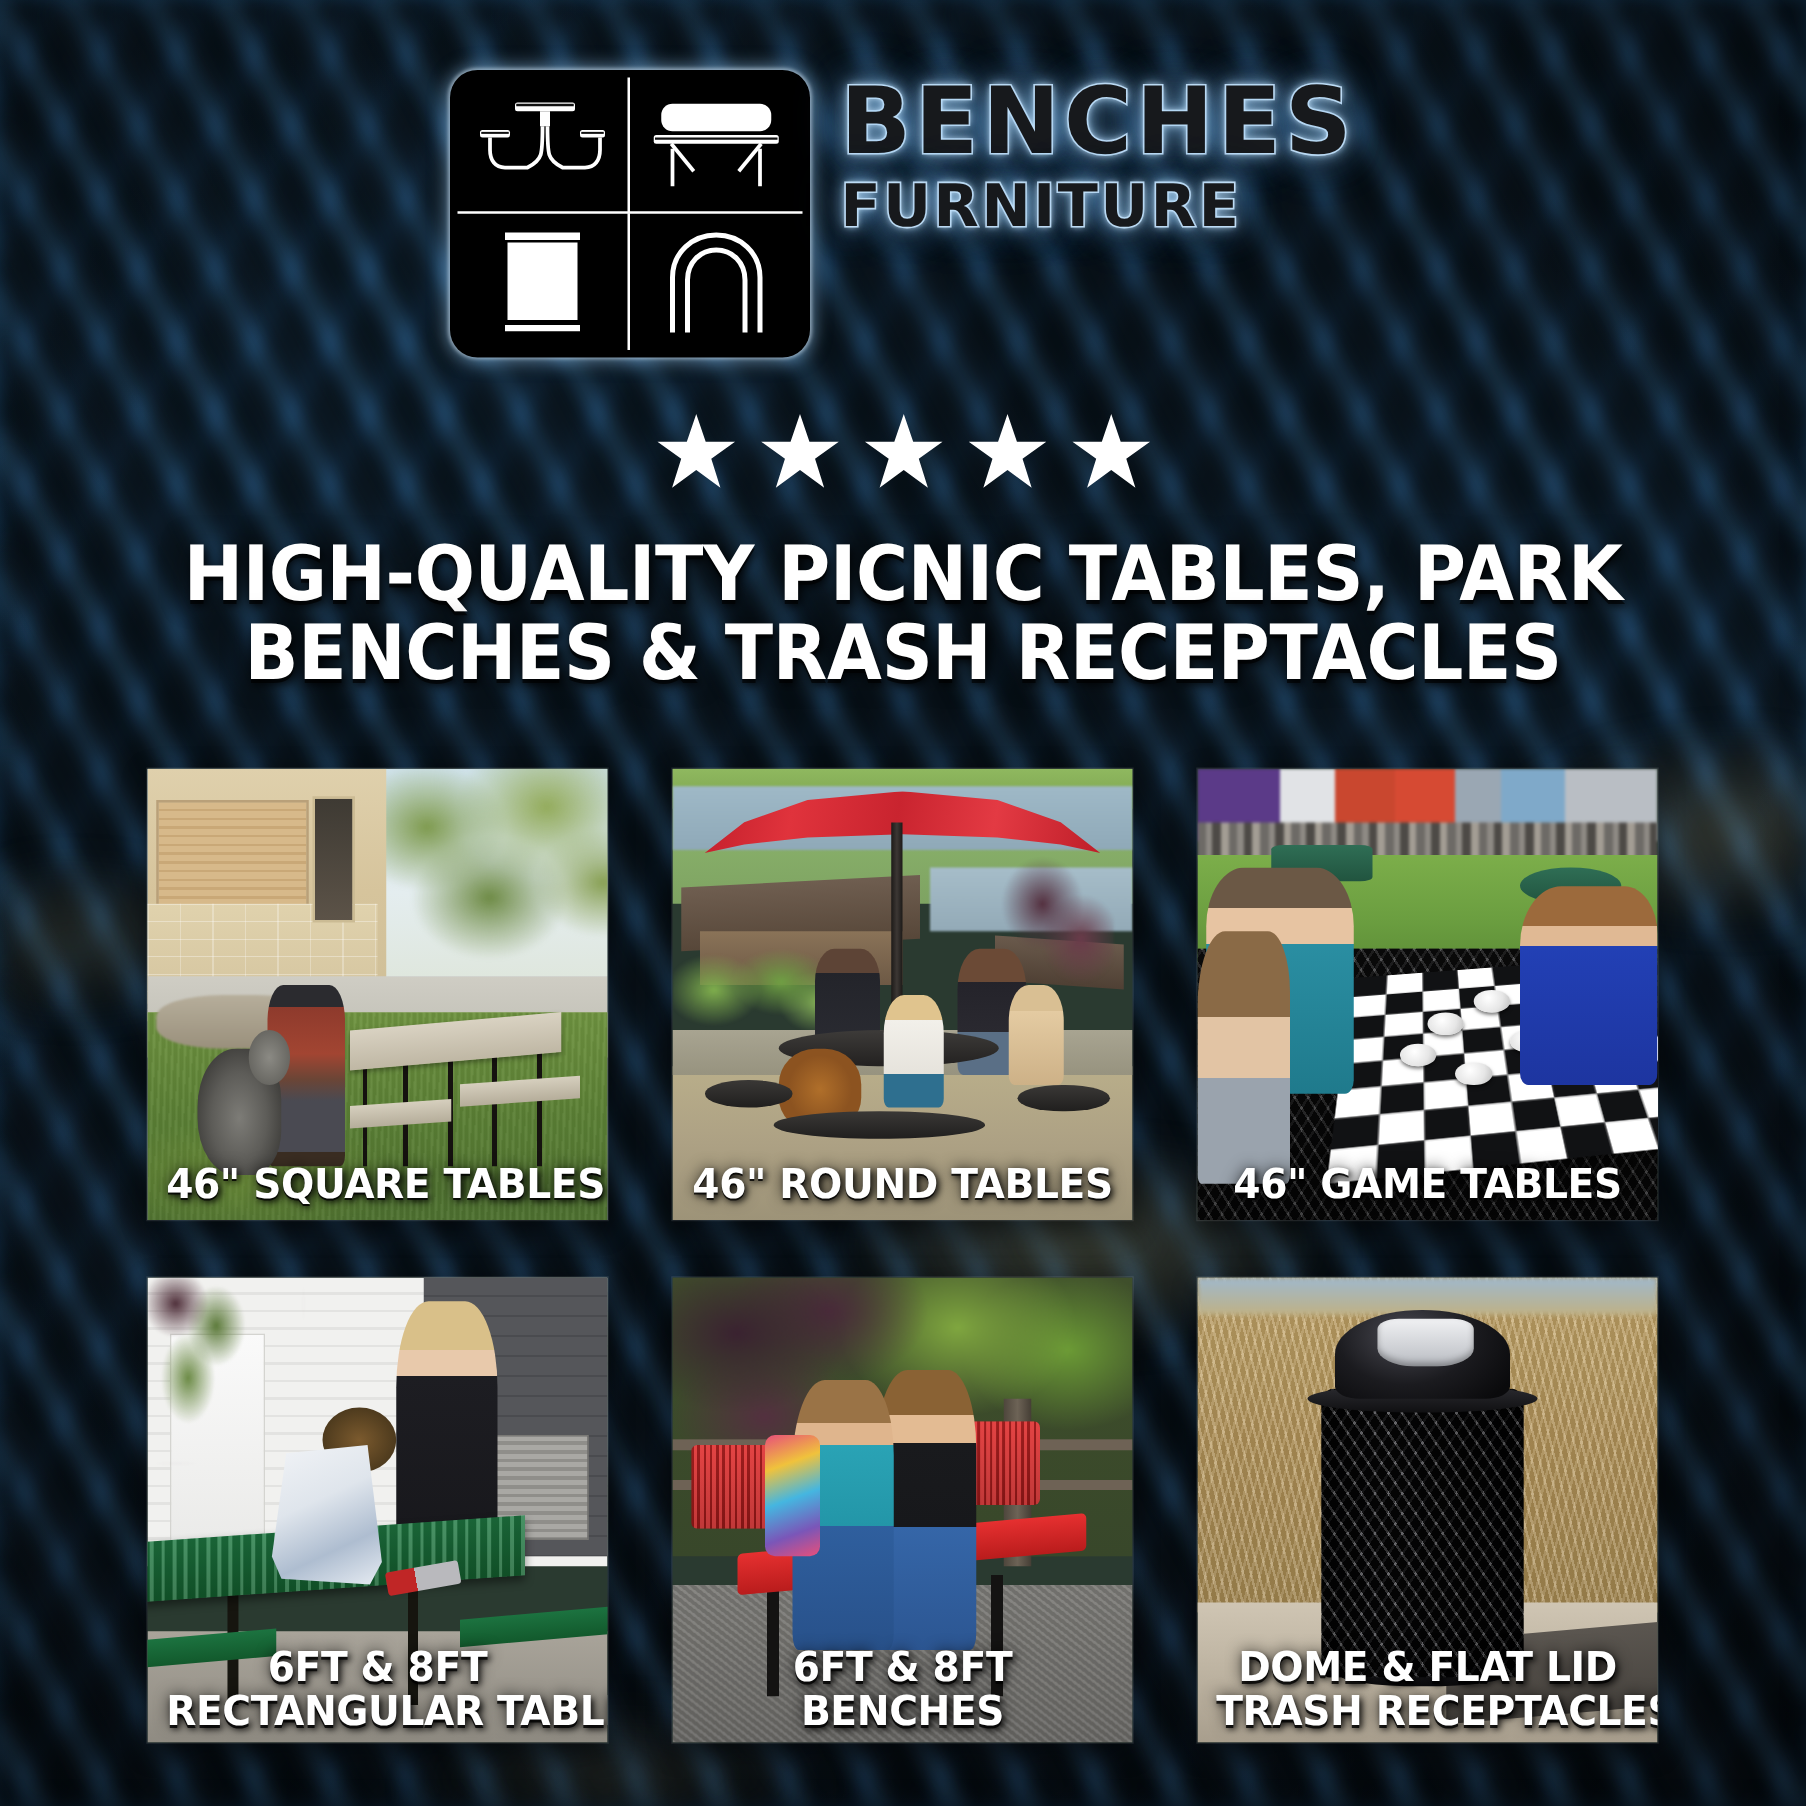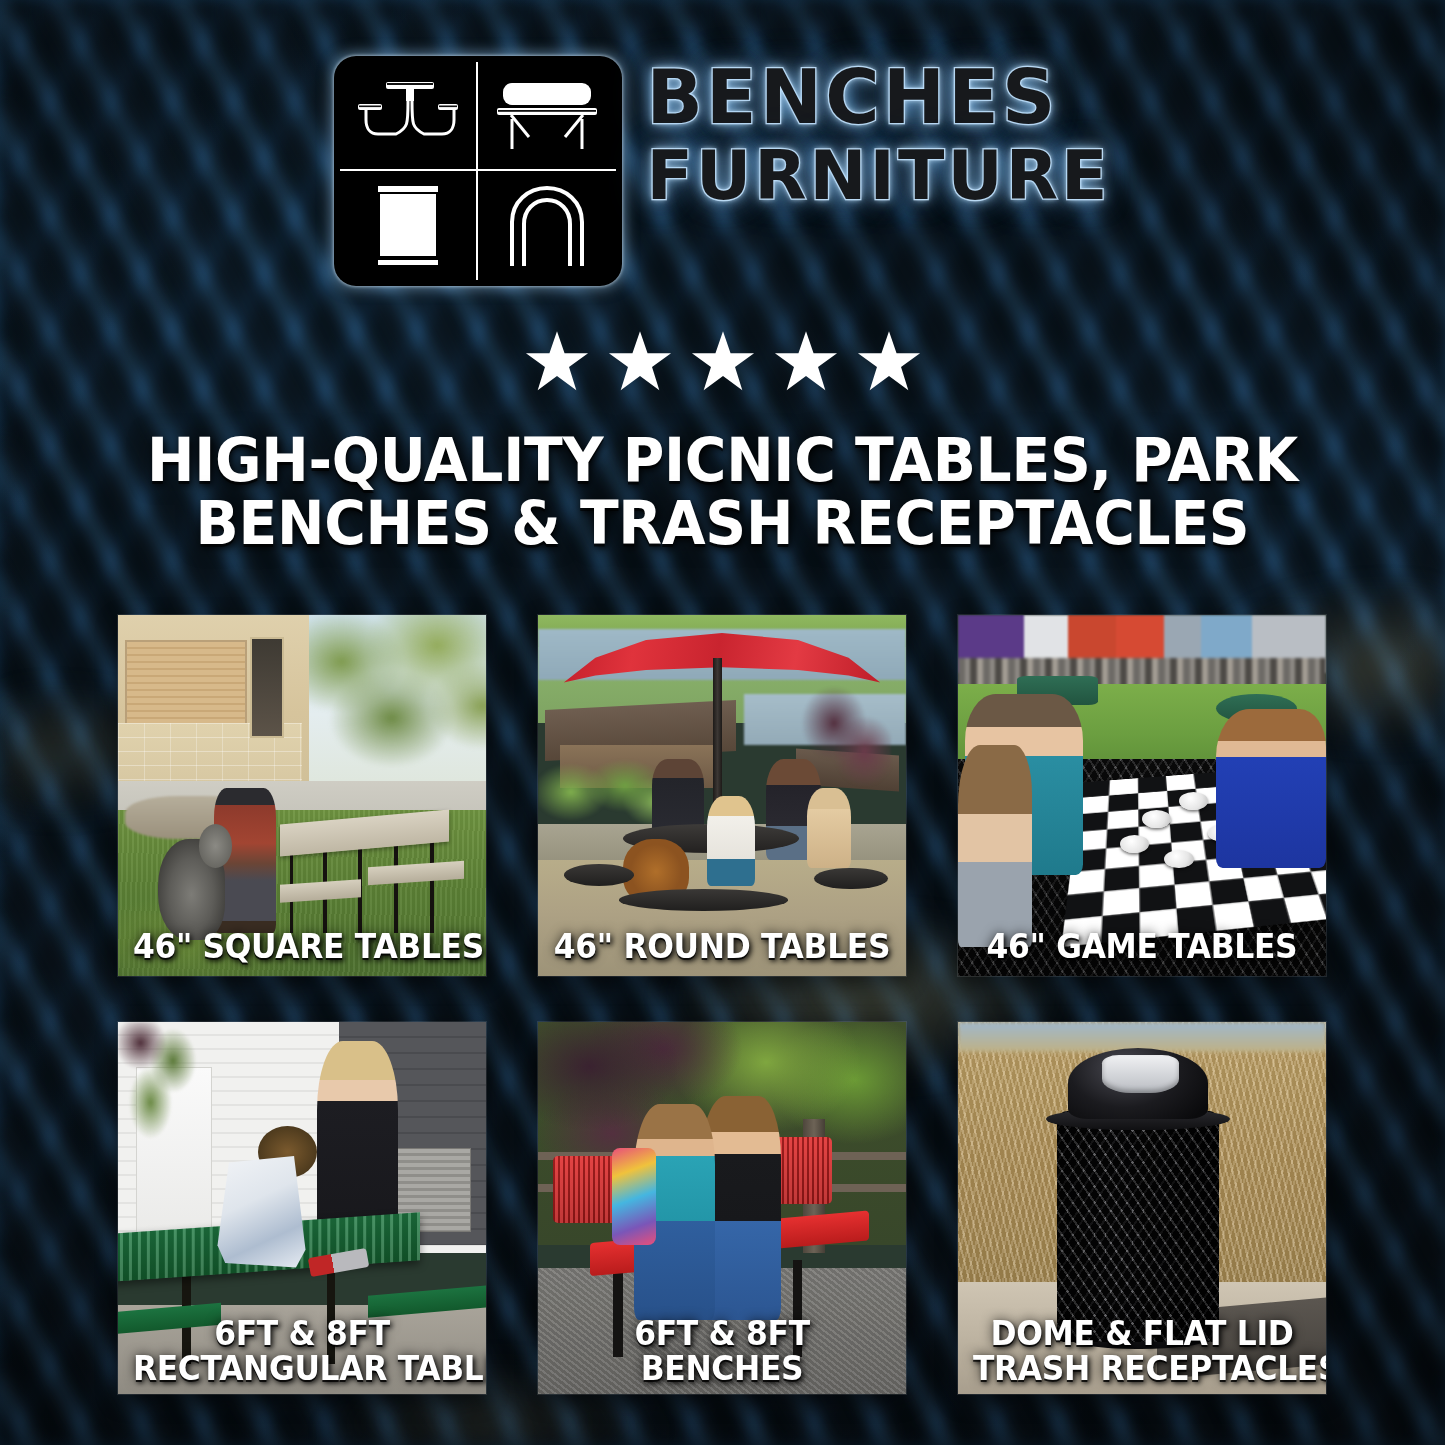--- a/index.html
+++ b/index.html
@@ -95,21 +95,21 @@
     paint-order:stroke fill;
     text-shadow:
       0 0 5px rgba(210,235,255,.95),
       0 0 13px rgba(150,200,240,.85),
       0 0 26px rgba(110,170,220,.55),
       0 0 44px rgba(80,140,200,.32);
     white-space:nowrap;
   }
   .wm-1{font-size:74px;}
   .wm-2{font-size:74px;margin-top:10px;}
-  .wm-3{font-size:68px;margin-top:10px;}
+  .wm-3{font-size:47px;margin-top:10px;}
 
   
   .stars{
     position:absolute;left:0;right:0;top:331px;
     display:flex;justify-content:center;align-items:center;gap:19px;
   }
   .star{width:64px;height:62px;display:block;}
   .star path{fill:#ffffff;}
 
   

